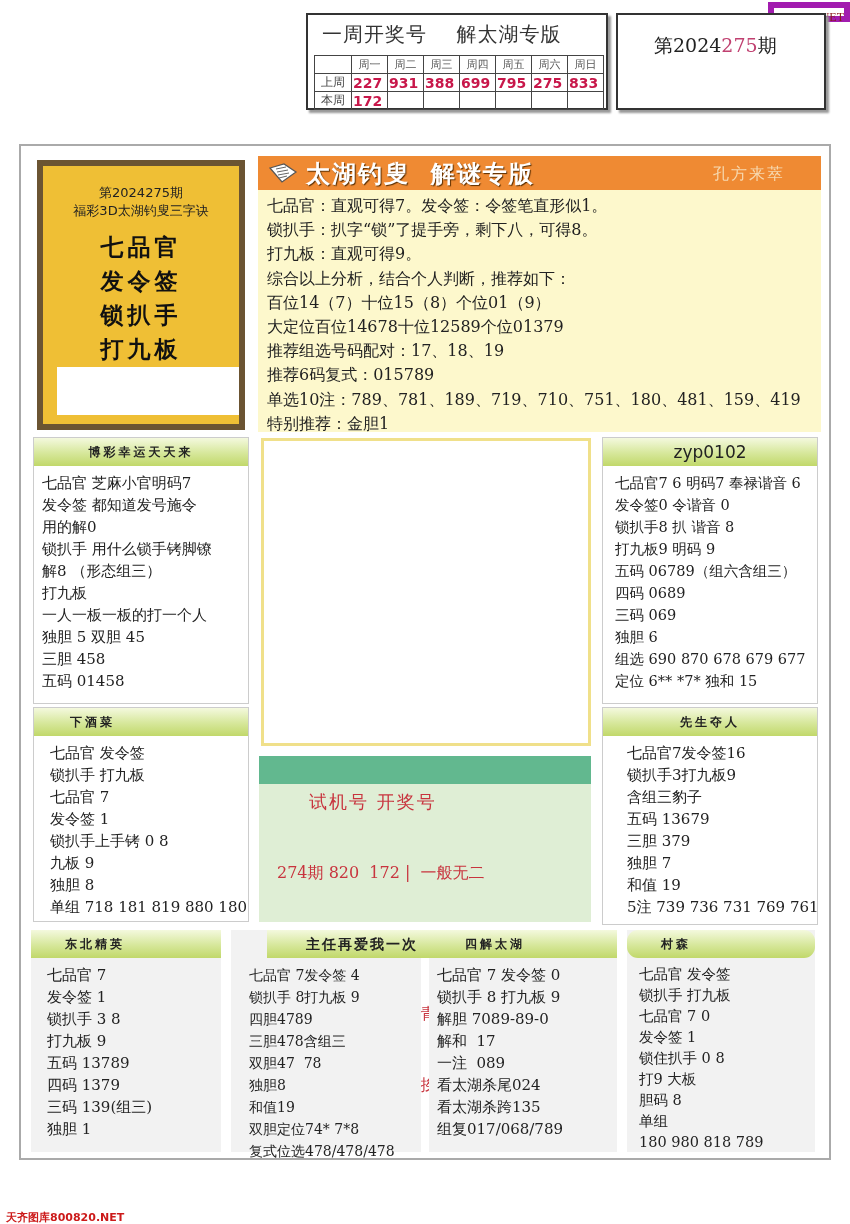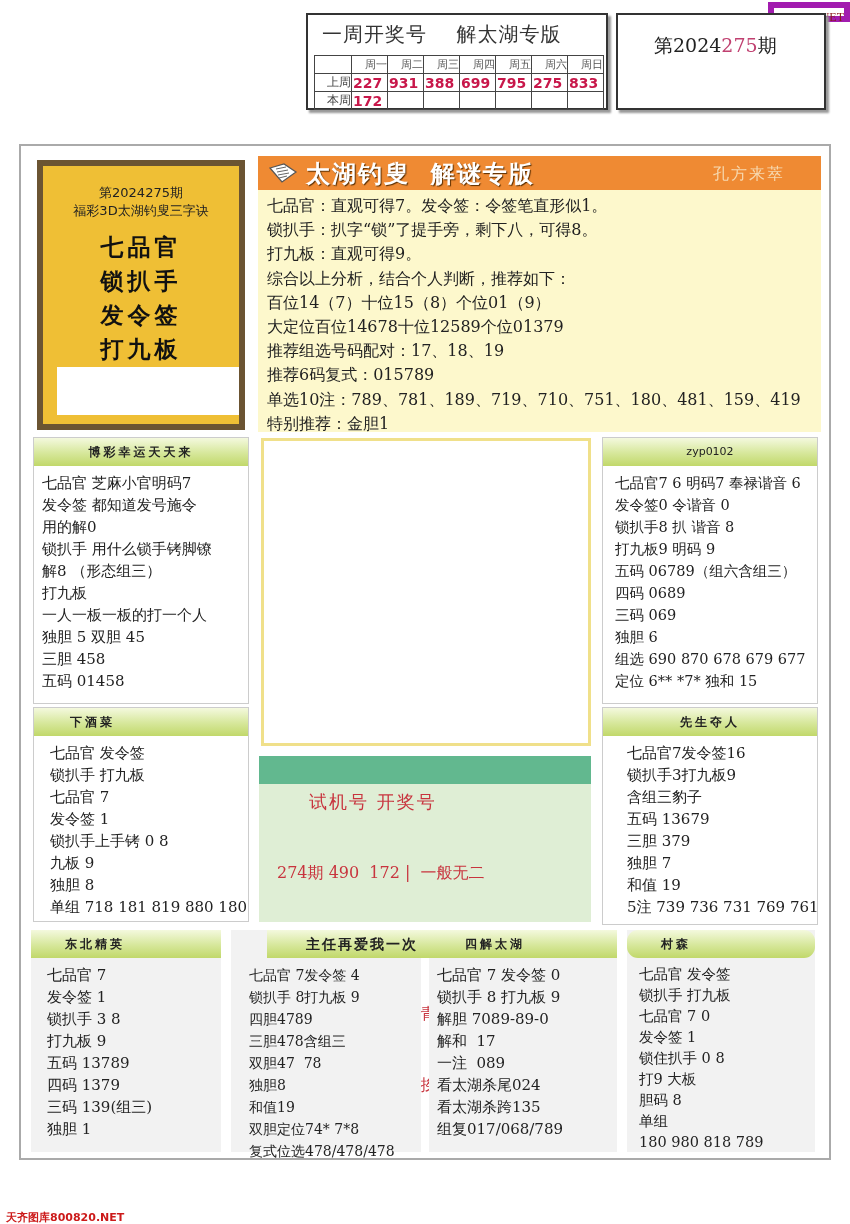--- a/index.html
+++ b/index.html
@@ -4,21 +4,21 @@
 <style>
   * { box-sizing: border-box; margin: 0; padding: 0; }
   body { width: 850px; height: 1224px; background: #fff; position: relative; overflow: hidden;
          font-family: "DejaVu Serif", "Liberation Serif", serif; color: #222; }
   .abs { position: absolute; }
   
   .week-box { left: 306px; top: 13px; width: 302px; height: 97px; border: 2px solid #333; background: #fff;
               box-shadow: 3px 3px 2px #999; }
   .week-title { position: absolute; left: 14px; top: 6px; font-size: 20px; color: #333; letter-spacing: 1px; white-space: pre; }
   .week-table { position: absolute; left: 6px; top: 40px; border-collapse: collapse; font-family: "DejaVu Sans", sans-serif; }
-  .week-table td { border: 1px solid #444; height: 18px; font-size: 11px; color: #555; text-align: right; padding: 0; }
+  .week-table td { border: 1px solid #444; height: 18px; font-size: 11px; color: #555; text-align: center; padding: 0; }
   .week-table td.lbl { width: 37px; font-size: 12px; color: #444; }
   .week-table td.d { width: 36px; }
   .week-table td.num { color: #c8174a; font-weight: bold; font-size: 14px; text-align: left; padding-left: 1px; }
   .issue-box { left: 616px; top: 13px; width: 210px; height: 97px; border: 2px solid #333; background: #fff; box-shadow: 3px 3px 2px #999; }
   .issue-text { position: absolute; left: 36px; top: 18px; font-size: 19px; color: #222; }
   .issue-text .red { color: #c04070; }
   .watermark-top { left: 768px; top: 2px; width: 82px; height: 20px; border: 6px solid #a21caf; background: #fff;
                    font-family: Liberation Serif, serif; color: #8b1a1a; font-size: 12px; text-align: right; line-height: 18px; }
   
   .frame { left: 19px; top: 144px; width: 812px; height: 1016px; border: 2px solid #aaa; background: #fff; }
@@ -36,21 +36,21 @@
   .puzzle-title { position: absolute; left: 48px; top: 2px; font-size: 24px; color: #fff; font-weight: bold; letter-spacing: 2px;
                   text-shadow: 1px 1px 1px #5a2e00; white-space: pre; }
   .puzzle-author { position: absolute; right: 36px; top: 8px; font-size: 16px; color: #f6d9b0; letter-spacing: 2px; }
   .book-icon { position: absolute; left: 10px; top: 6px; width: 30px; height: 22px; }
   .puzzle-body { position: absolute; left: 9px; top: 38px; font-size: 16px; line-height: 24.2px; color: #222; white-space: pre; }
   
   .panel { background: #fff; border: 1px solid #ccc; }
   .panel-head { position: absolute; left: 0; top: 0; width: 100%; height: 28px;
                 background: linear-gradient(#f4f9de, #d6e79a 55%, #c1d86a); text-align: center;
                 font-weight: bold; font-size: 12px; line-height: 28px; color: #222; letter-spacing: 3px; }
-  .panel-head.sans { font-family: "DejaVu Sans", sans-serif; font-weight: normal; letter-spacing: 0; font-size: 11px; }
+  .panel-head.sans { font-family: "DejaVu Sans", sans-serif; font-weight: normal; letter-spacing: 0; font-size: 17px; }
   .panel-body { position: absolute; left: 10px; top: 34px; font-size: 15px; line-height: 22px; color: #222; white-space: pre; }
   .panel.gray { background: #f2f2f2; border: none; }
   
   .mid-blank { left: 261px; top: 438px; width: 330px; height: 308px; border: 3px solid #f0e08a; background: #fff; }
   
   .trial { left: 259px; top: 756px; width: 332px; height: 166px; background: #dfeed5; }
   .trial-head { position: absolute; left: 0; top: 0; width: 100%; height: 28px; background: #62b88f; }
   .trial-title { position: absolute; left: 50px; top: 34px; font-size: 18px; color: #c8343e; letter-spacing: 2px; }
   .trial-rows { position: absolute; left: 18px; top: 58px; font-size: 16px; line-height: 23.5px; color: #c8343e; white-space: pre; }
   .watermark-bottom { left: 6px; top: 1210px; font-family: "DejaVu Sans", sans-serif; font-size: 11px; font-weight: bold; color: #cc1a1a; }
@@ -103,22 +103,22 @@
 </div>
 
 <div class="abs frame"></div>
 
 <div class="abs card">
   <div class="card-inner">
     <div class="card-issue">第2024275期</div>
     <div class="card-sub">福彩3D太湖钓叟三字诀</div>
     <div class="card-lines">
       <div>七品官</div>
+      <div>发令签</div>
       <div>锁扒手</div>
-      <div>发令签</div>
       <div>打九板</div>
     </div>
     <div class="card-blank"></div>
   </div>
 </div>
 
 <div class="abs puzzle">
   <div class="puzzle-head">
     <svg class="book-icon" viewBox="0 0 30 22">
       <path d="M2 6 L16 2 L28 10 L14 20 Z" fill="#fff" stroke="#555" stroke-width="1.2"></path>
@@ -144,21 +144,21 @@
 
 <div class="abs panel" style="left:33px; top:707px; width:216px; height:215px;">
   <div class="panel-head" style="text-align:left; padding-left:36px;">下酒菜</div>
   <div class="panel-body" style="left:16px;"><div>七品官 发令签</div><div>锁扒手 打九板</div><div>七品官 7</div><div>发令签 1</div><div>锁扒手上手铐 0 8</div><div>九板 9</div><div>独胆 8</div><div>单组 718 181 819 880 180</div></div>
 </div>
 
 <div class="abs trial">
   <div class="trial-head"></div>
   <div class="trial-title">试机号 开奖号</div>
   <div class="trial-rows">
-    <div><span>274期</span> <span>490</span>  <span>172</span> |  <span>一般无二</span></div>
+    <div><span>274期</span> <span>820</span>  <span>172</span> |  <span>一般无二</span></div>
     <div><span>273期</span> <span>088</span>  <span>833</span> |  <span>刘墉背</span></div>
     <div><span>272期</span> <span>566</span>  <span>275</span> |  <span>青州从事暖到脐</span></div>
     <div><span>271期</span> <span>793</span>  <span>795</span> |  <span>挨枪的出头鸟</span></div>
   </div>
 </div>
 
 <div class="abs panel" style="left:602px; top:707px; width:216px; height:218px;">
   <div class="panel-head">先生夺人</div>
   <div class="panel-body" style="left:24px;"><div>七品官7发令签16</div><div>锁扒手3打九板9</div><div>含组三豹子</div><div>五码 13679</div><div>三胆 379</div><div>独胆 7</div><div>和值 19</div><div>5注 739 736 731 769 761</div></div>
 </div>

